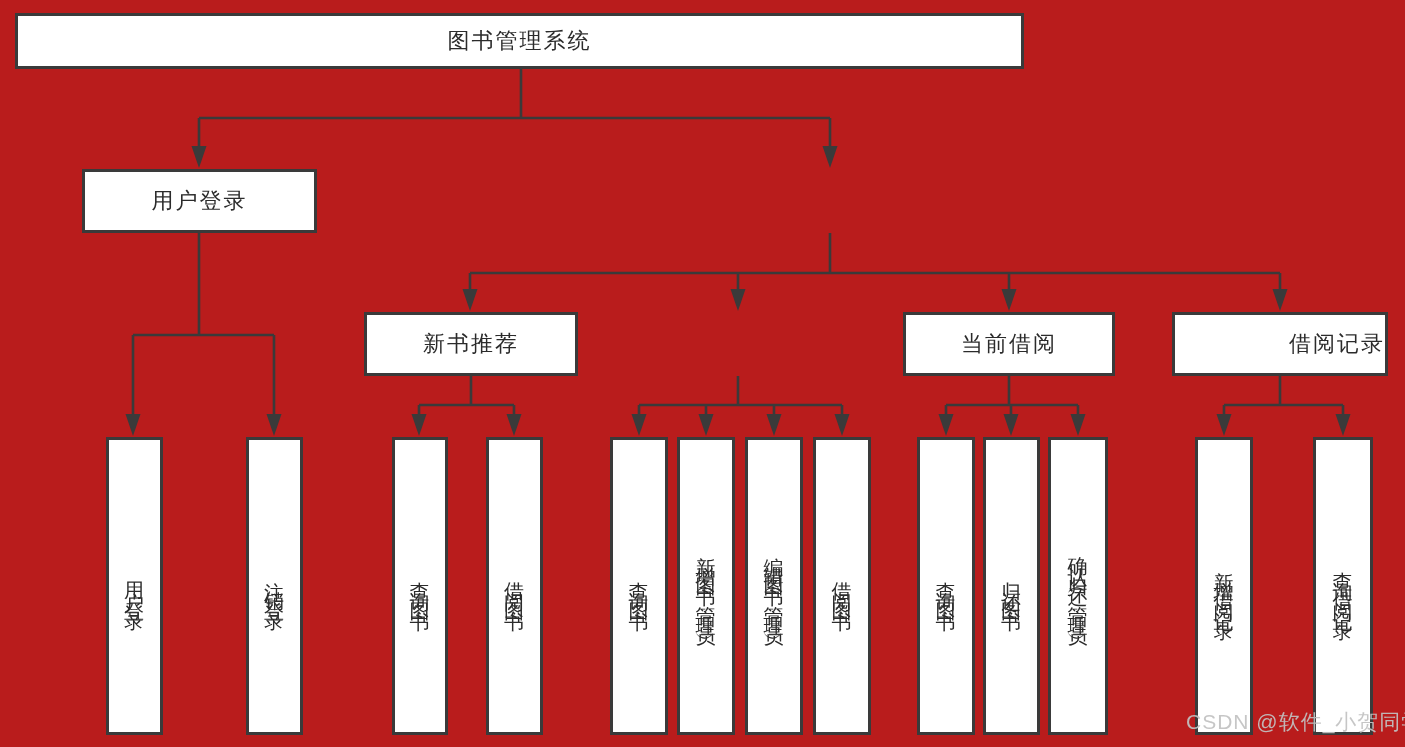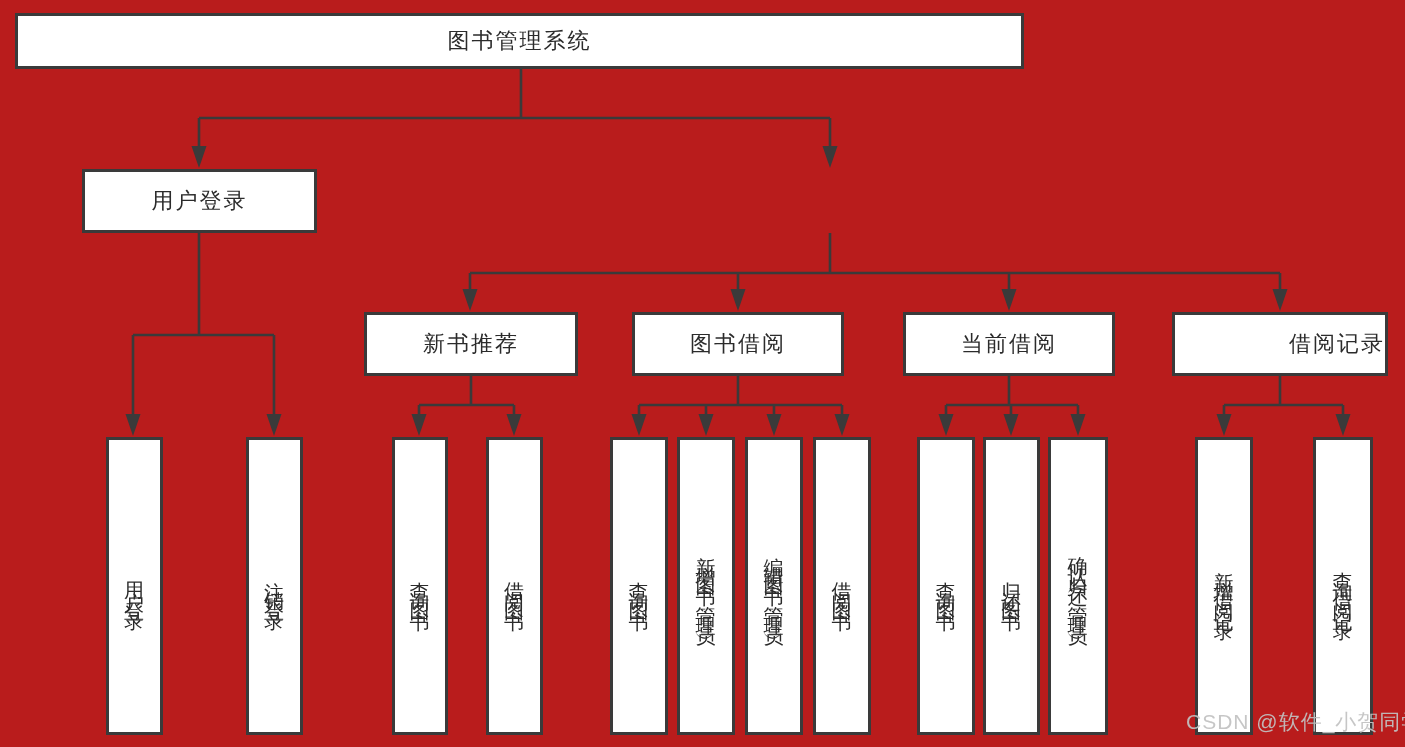--- a/index.html
+++ b/index.html
@@ -121,23 +121,20 @@
     <span class="hlbl">图书管理系统</span>
   </div>
 
   <div class="box" id="b-login">
     <span class="hlbl">用户登录</span>
   </div>
 
   <div class="box" id="b-rec">
     <span class="hlbl">新书推荐</span>
   </div>
-  <div class="box" id="b-borrow">
-    <span class="hlbl">图书借阅</span>
-  </div>
   <div class="box" id="b-current">
     <span class="hlbl">当前借阅</span>
   </div>
   <div class="box" id="b-record">
     <span class="hlbl">借阅记录</span>
   </div>
 
   <div class="box leaf" id="b-a1">
     <span class="vlbl">用户登录</span>
   </div>

